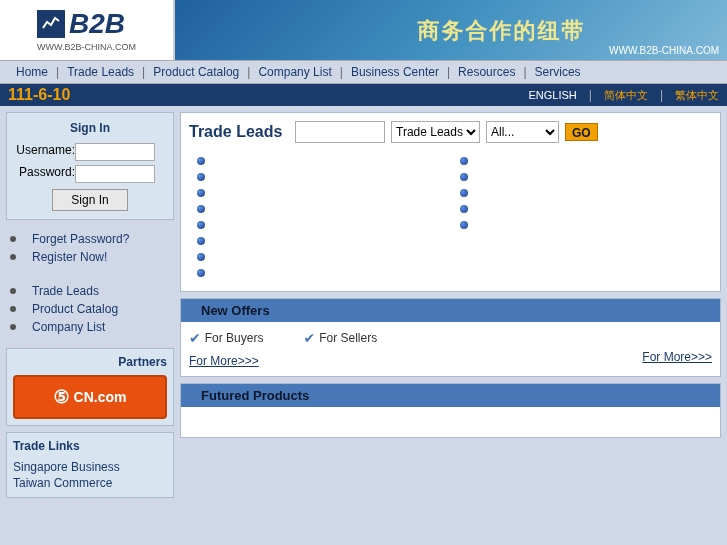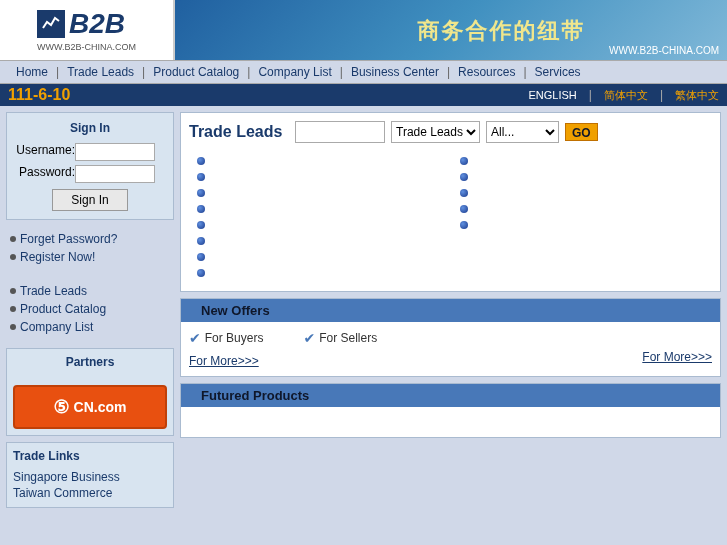--- a/index.html
+++ b/index.html
@@ -35,24 +35,24 @@
 
     
     .sidebar { width: 168px; flex-shrink: 0; margin-right: 6px; }
     .sidebar-signin { background: #d8e4f0; border: 1px solid #aabbd0; padding: 8px; margin-bottom: 6px; }
     .sidebar-title { text-align: center; font-weight: bold; font-size: 12px; color: #1a3a6b; margin-bottom: 8px; }
     .form-row { display: flex; margin-bottom: 4px; }
     .form-label { width: 60px; text-align: right; font-size: 12px; }
     .form-input { width: 80px; height: 18px; border: 1px solid #aaa; font-size: 11px; padding: 1px 2px; }
     .signin-btn { display: block; margin: 6px auto 0; padding: 3px 18px; background: #e8e8e8; border: 1px solid #999; font-size: 12px; cursor: pointer; }
     .sidebar-links { padding: 4px 0; margin-bottom: 8px; }
-    .sidebar-link { display: flex; align-items: center; gap: 4px; padding: 2px 4px; color: #1a3a6b; cursor: pointer; font-size: 12px; }
+    .sidebar-link { display: flex; align-items: center; gap: 16px; padding: 2px 4px; color: #1a3a6b; cursor: pointer; font-size: 12px; }
     .bullet { width: 6px; height: 6px; background: #555; border-radius: 50%; flex-shrink: 0; }
     .sidebar-partners { background: #d8e4f0; border: 1px solid #aabbd0; padding: 6px; margin-bottom: 6px; }
-    .sidebar-partners-title { text-align: center; font-weight: bold; font-size: 12px; color: #1a3a6b; margin-bottom: 16px; }
+    .sidebar-partners-title { text-align: right; font-weight: bold; font-size: 12px; color: #1a3a6b; margin-bottom: 6px; }
     .partner-logo { background: #e85010; border: 2px solid #c04008; border-radius: 4px; padding: 6px 8px; text-align: center; color: white; font-size: 14px; font-weight: bold; display: flex; align-items: center; justify-content: center; gap: 4px; height: 44px; }
     .cn-icon { font-size: 18px; }
     .sidebar-tradelinks { background: #d8e4f0; border: 1px solid #aabbd0; padding: 6px; }
     .sidebar-tradelinks-title { text-align: left; font-weight: bold; font-size: 12px; color: #1a3a6b; margin-bottom: 6px; }
     .tradelink-item { color: #1a3a6b; cursor: pointer; font-size: 12px; padding: 1px 0; display: block; }
 
     
     .content { flex: 1; }
 
     

